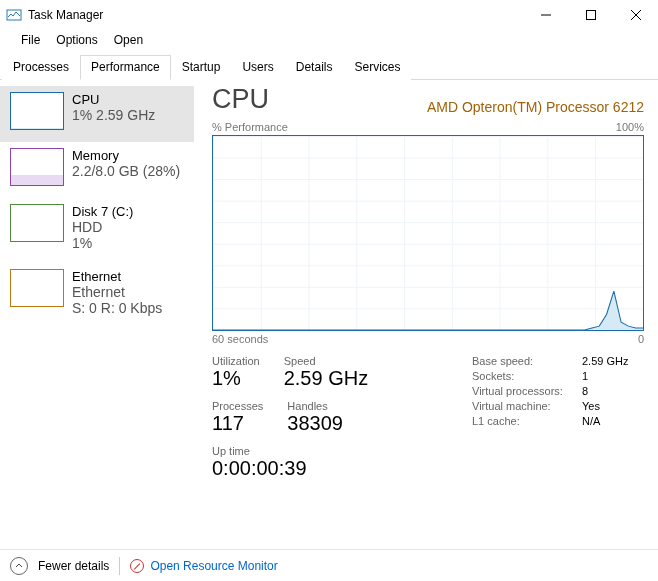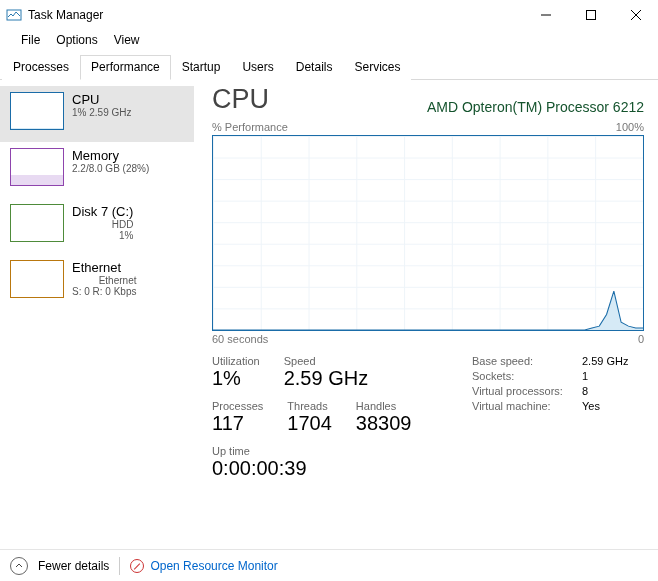--- a/index.html
+++ b/index.html
@@ -38,26 +38,26 @@
     .side-item.active { background:#e5e5e5; }
     .side-thumb { width:54px; height:38px; border:1px solid; position:relative; background:#fff;}
     .side-thumb.cpu { border-color:#1a6ca8; }
     .side-thumb.cpu::after{content:"";position:absolute;inset:0;background:linear-gradient(to top,#d6eaf6 3%,transparent 3%);}
     .side-thumb.mem { border-color:#8e44ad; }
     .side-thumb.mem::after{content:"";position:absolute;left:0;right:0;bottom:0;height:28%;background:#e8daf2;}
     .side-thumb.disk { border-color:#4e8b3a; }
     .side-thumb.net { border-color:#b9770e; }
     .side-text { display:flex; flex-direction:column; }
     .side-title { font-size:13px; }
-    .side-sub { font-size:10px; color:#555;text-align:right; }
+    .side-sub { font-size:14px; color:#555; }
     
     .main { flex:1; padding:4px 14px 8px 18px; display:flex; flex-direction:column; }
     .main-header { display:flex; justify-content:space-between; align-items:flex-end; margin-bottom:6px;}
     .main-title { font-size:27px; font-weight:400; color:#444;}
-    .main-subtitle { font-size:14px; color:#14532d; }
+    .main-subtitle { font-size:14px; color:#a16207; }
     .chart-top-labels { display:flex; justify-content:space-between; font-size:11px; color:#777; margin-bottom:2px;}
     .chart { height:196px; border:1px solid #1a6ca8; position:relative; background:#fff;}
     .chart-grid { position:absolute; inset:0;
       background-image:
         linear-gradient(to right, #eef4f9 1px, transparent 1px),
         linear-gradient(to bottom, #eef4f9 1px, transparent 1px);
       background-size: calc(100%/9) calc(100%/9);
     }
     .chart svg { position:absolute; inset:0; width:100%; height:100%; }
     .chart-bottom-labels { display:flex; justify-content:space-between; font-size:11px; color:#777; margin-top:2px;}
@@ -106,21 +106,21 @@
           <line x1="0" y1="0" x2="10" y2="10" stroke="#000" stroke-width="1"></line>
           <line x1="10" y1="0" x2="0" y2="10" stroke="#000" stroke-width="1"></line>
         </svg>
       </div>
   </div>
 </div>
 
 <div class="menubar">
   <div class="menu-item">File</div>
   <div class="menu-item">Options</div>
-  <div class="menu-item">View</div>
+  <div class="menu-item">Open</div>
 </div>
 
 <div class="tabstrip">
   <div class="tab">Processes</div>
   <div class="tab active">Performance</div>
   <div class="tab">Startup</div>
   <div class="tab">Users</div>
   <div class="tab">Details</div>
   <div class="tab">Services</div>
 </div>
@@ -190,24 +190,20 @@
         <div class="stat-block">
           <span class="stat-label">Speed</span>
           <span class="stat-value-lg">2.59 GHz</span>
         </div>
         <div style="width:100%"></div>
         <div class="stat-block">
           <span class="stat-label">Processes</span>
           <span class="stat-value-lg">117</span>
         </div>
         <div class="stat-block">
-          <span class="stat-label">Threads</span>
-          <span class="stat-value-lg">1704</span>
-        </div>
-        <div class="stat-block">
           <span class="stat-label">Handles</span>
           <span class="stat-value-lg">38309</span>
         </div>
         <div style="width:100%"></div>
         <div class="stat-block">
           <span class="stat-label">Up time</span>
           <span class="stat-value-lg">0:00:00:39</span>
         </div>
       </div>
       <div class="stats-right">
@@ -219,20 +215,24 @@
             <span class="k">Sockets:</span>
             <span class="v">1</span>
           </div>
         <div class="kv">
             <span class="k">Virtual processors:</span>
             <span class="v">8</span>
           </div>
         <div class="kv">
             <span class="k">Virtual machine:</span>
             <span class="v">Yes</span>
+          </div>
+        <div class="kv">
+            <span class="k">L1 cache:</span>
+            <span class="v">N/A</span>
           </div>
       </div>
     </div>
   </div>
 </div>
 
 <div class="footer">
   <span class="circle-up">
     <svg width="8" height="8" viewBox="0 0 8 8">
         <polyline points="1,5 4,2 7,5" fill="none" stroke="#444" stroke-width="1"></polyline>

